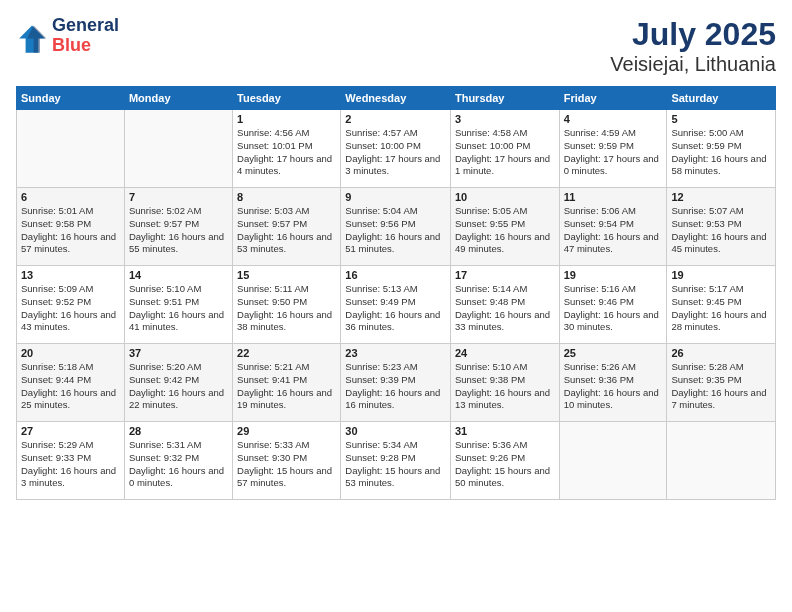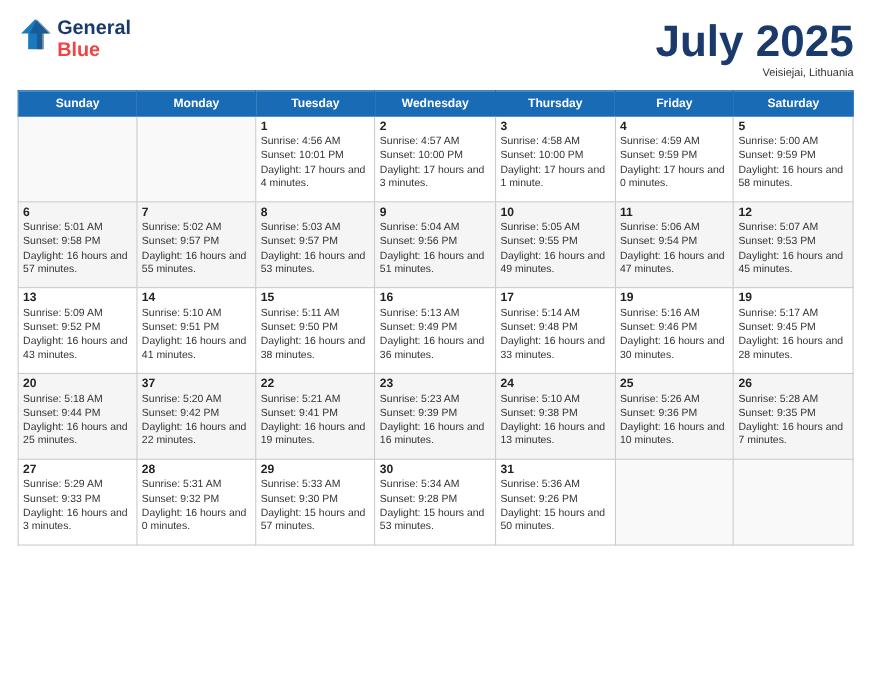--- a/index.html
+++ b/index.html
@@ -17,56 +17,56 @@
       background: #fff;
     }
     .header {
       display: flex;
       justify-content: space-between;
       align-items: flex-start;
       margin-bottom: 10px;
     }
     .logo {
       display: flex;
-      align-items: flex-start;
+      align-items: flex-end;
     }
     .logo-text {
       font-size: 18px;
       font-weight: bold;
       color: #1a3a6b;
       line-height: 1.1;
     }
     .logo-text .blue { color: #ef4444; }
     .logo-icon {
       width: 32px;
       height: 32px;
       margin-right: 4px;
     }
     .title-block {
       text-align: right;
     }
     .month-year {
-      font-size: 40px;
+      font-size: 32px;
       font-weight: bold;
       color: #1a3a6b;
     }
     .location {
-      font-size: 10px;
+      font-size: 20px;
       color: #333;
     }
     table {
       width: 100%;
       border-collapse: collapse;
       font-size: 10px;
     }
     thead tr th {
       background: #1a6bb5;
       color: #fff;
       padding: 5px 4px;
-      text-align: center;
+      text-align: left;
       font-size: 11px;
       font-weight: bold;
       border: 1px solid #1a6bb5;
     }
     tbody tr td {
       border: 1px solid #ccc;
       vertical-align: top;
       padding: 3px 4px;
       height: 78px;
       width: 113px;

